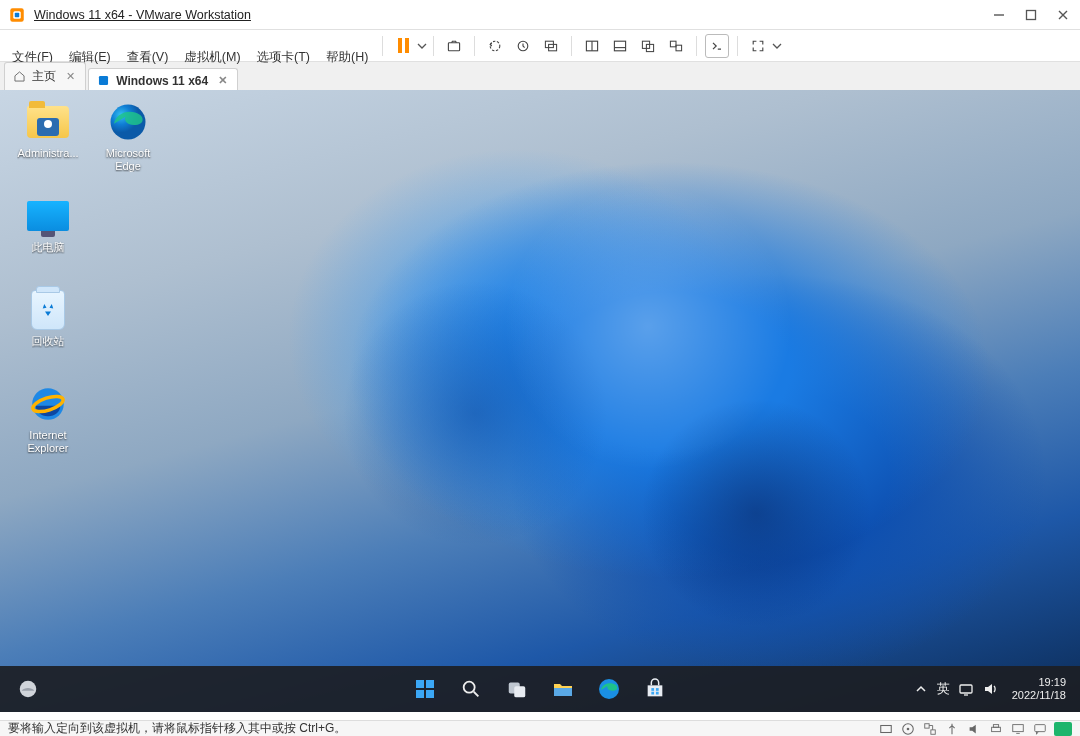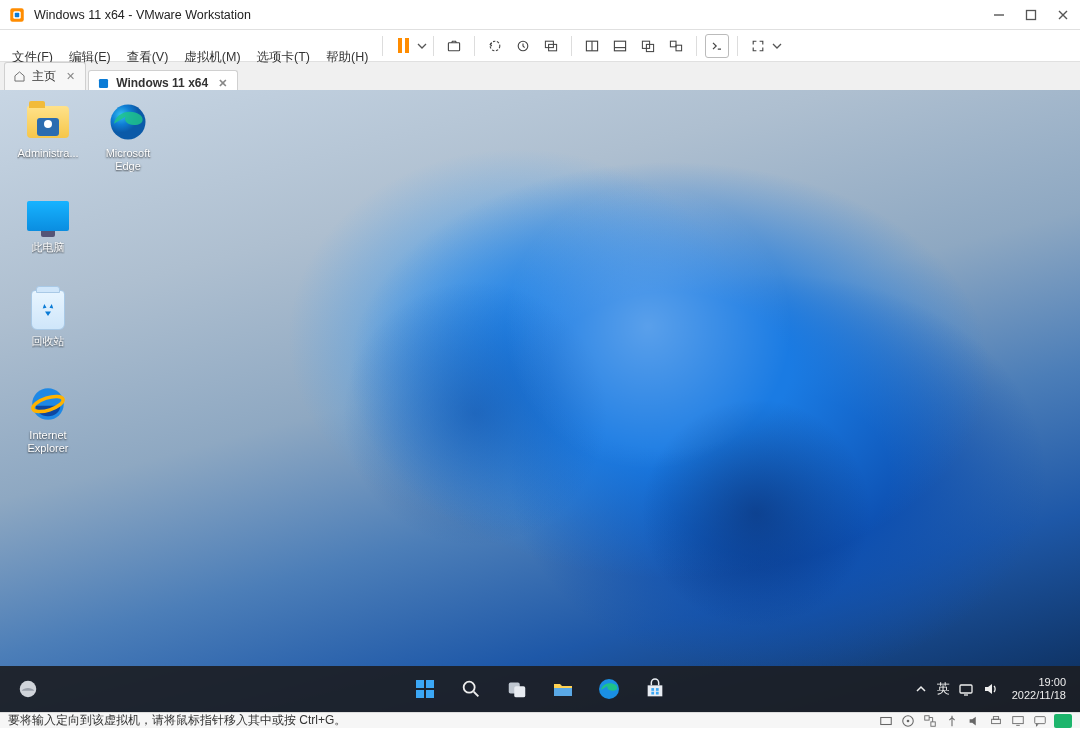--- a/index.html
+++ b/index.html
@@ -1,33 +1,33 @@
 <!DOCTYPE html>
 <html><head>
 <meta charset="utf-8">
 <style>
   * { box-sizing: border-box; margin: 0; padding: 0; font-family: "Segoe UI", "Microsoft YaHei", sans-serif; }
   body { width: 1080px; height: 736px; overflow: hidden; background: #fff; }
 
   
   .host-titlebar { height: 30px; display: flex; align-items: center; padding: 0 4px 0 8px; font-size: 12.5px; color: #222; border-bottom: 1px solid #e0e0e0; }
   .host-titlebar .app-icon { width: 18px; height: 18px; margin-right: 8px; }
-  .host-titlebar .title { flex: 1; }
+  .host-titlebar .title { flex: 1; text-decoration: underline; }
   .host-titlebar .win-btns { display: flex; gap: 14px; margin-right: 4px; }
   .host-titlebar .win-btn { width: 18px; height: 18px; display: flex; align-items: center; justify-content: center; color: #555; cursor: pointer; }
 
   .host-menubar { height: 32px; display: flex; align-items: center; padding: 0 4px; font-size: 12.5px; color: #333; border-bottom: 1px solid #e0e0e0; }
   .host-menubar .menu-item { padding: 4px 8px; cursor: pointer; margin-top: 24px; }
   .host-menubar .sep { width: 1px; height: 20px; background: #ddd; margin: 0 6px; }
   .host-menubar .tool-btn { width: 24px; height: 24px; display: flex; align-items: center; justify-content: center; margin: 0 2px; cursor: pointer; color: #444; border-radius: 3px; }
   .host-menubar .tool-btn svg { width: 16px; height: 16px; }
   .pause-glyph { display: flex; gap: 3px; }
   .pause-glyph span { width: 4px; height: 15px; background: #ff8c00; }
 
-  .host-tabbar { height: 28px; display: flex; align-items: flex-start; background: #f0f0f0; padding: 0 4px; }
+  .host-tabbar { height: 28px; display: flex; align-items: center; background: #f0f0f0; padding: 0 4px; }
   .host-tab { display: flex; align-items: center; gap: 6px; padding: 5px 10px 5px 8px; font-size: 12px; color: #333; border: 1px solid #d0d0d0; border-bottom: none; background: #f7f7f7; cursor: pointer; border-radius: 3px 3px 0 0; margin-right: 2px; }
   .host-tab.active { background: #fff; font-weight: 600; margin-top: 8px; }
   .host-tab .close { color: #888; font-size: 11px; margin-left: 4px; }
 
   
   .guest { position: relative; width: 100%; height: 622px; overflow: hidden; }
 
   .guest-wall {
     position: absolute; inset: 0;
     background:
@@ -66,21 +66,21 @@
   
   .taskbar { position: absolute; bottom: 0; left: 0; right: 0; height: 46px; background: rgba(28, 30, 36, 0.92); display: flex; align-items: center; }
   .taskbar .center-icons { position: absolute; left: 50%; transform: translateX(-50%); display: flex; gap: 6px; }
   .taskbar .tb-btn { width: 40px; height: 40px; display: flex; align-items: center; justify-content: center; border-radius: 4px; cursor: pointer; }
   .taskbar .tray { position: absolute; right: 8px; display: flex; align-items: center; gap: 8px; color: #eee; font-size: 11px; }
   .taskbar .tray .clock { text-align: right; line-height: 1.15; padding: 0 6px; }
   .taskbar .widget-btn { position: absolute; left: 10px; width: 36px; height: 36px; display: flex; align-items: center; justify-content: center; cursor: pointer; border-radius: 4px; }
   .tray-ico { width: 16px; height: 16px; display: flex; align-items: center; justify-content: center; cursor: pointer; }
 
   
-  .host-status { height: 16px; display: flex; align-items: center; padding: 4px 8px; font-size: 12px; color: #333; background: #f6f6f6; border-top: 1px solid #ddd; }
+  .host-status { height: 16px; display: flex; align-items: center; padding: 4px 8px; font-size: 12px; color: #333; background: #f6f6f6; border-top: 1px solid #ddd; margin-top: 8px; }
   .host-status .right-icons { margin-left: auto; display: flex; gap: 6px; align-items: center; }
   .host-status .status-icon { width: 16px; height: 16px; color: #666; display: flex; align-items: center; justify-content: center; }
   .green-box { width: 18px; height: 14px; background: #1db56c; border-radius: 2px; }
 </style>
 </head>
 <body>
 
 <div class="host-titlebar">
   <span class="app-icon">
     <svg viewBox="0 0 24 24">
@@ -344,21 +344,21 @@
             <path d="M6 14h4" stroke="#eee" stroke-width="1.3"></path>
           </svg>
         </div>
       <div class="tray-ico">
           <svg width="16" height="16" viewBox="0 0 16 16">
             <path d="M3 6h3l4-3v10l-4-3H3z" fill="#eee"></path>
             <path d="M12 5c1.5 1.5 1.5 4.5 0 6" stroke="#eee" stroke-width="1.3" fill="none"></path>
           </svg>
         </div>
       <div class="clock">
-        <div>19:00</div>
+        <div>19:19</div>
         <div>2022/11/18</div>
       </div>
     </div>
   </div>
 </div>
 
 <div class="host-status">
   <span>要将输入定向到该虚拟机，请将鼠标指针移入其中或按 Ctrl+G。</span>
   <div class="right-icons">
     <div class="status-icon">

